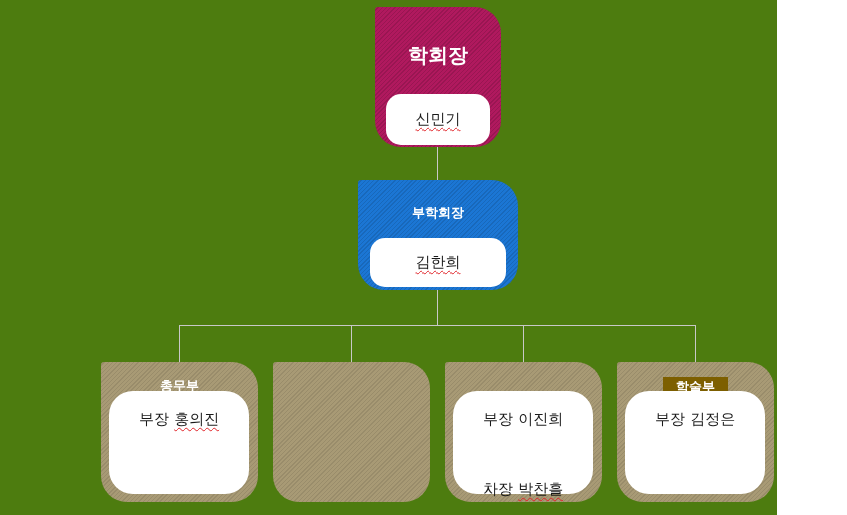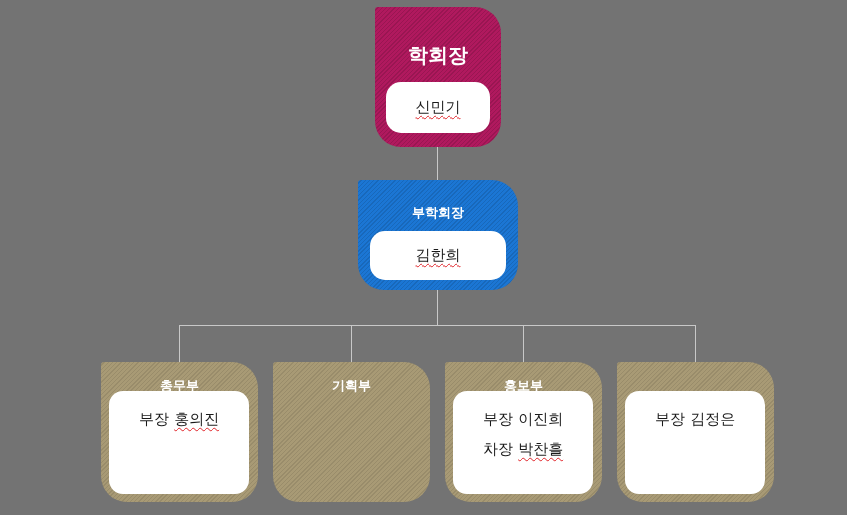--- a/index.html
+++ b/index.html
@@ -1,19 +1,19 @@
 <!DOCTYPE html>
 <html style="--magenta: #B0195E; --blue: #1B76D4; --tan: #A89A75; --highlight: #7D5F00; --connector: #C8C8C8; --misspell: #E0242A;"><head>
 <meta charset="utf-8">
 <style>
   html,body { margin:0; padding:0; background:#ffffff; }
   body { font-family:"Liberation Sans","DejaVu Sans",sans-serif; }
 
   .canvas {
-    position:relative; width:847px; height:515px; background:#737373;
+    position:relative; width:777px; height:515px; background:#4d7c0f;
     overflow:hidden;
   }
 
   
   .conn { position:absolute; background:var(--connector); }
 
   
   .node {
     position:absolute;
     border-radius:3px 26px 26px 26px;
@@ -61,31 +61,31 @@
   .misspell {
     text-decoration-line:underline;
     text-decoration-style:wavy;
     text-decoration-color:var(--misspell);
     text-decoration-thickness:1px;
     text-underline-offset:3px;
   }
 
   
   #node-president { left:375px; top:7px;  width:126px; height:140px; }
-  #node-president .panel { left:11px; right:11px; bottom:14px; height:51px;margin-top:20px; }
+  #node-president .panel { left:11px; right:11px; bottom:2px; height:51px;margin-top:20px; }
 
   #node-vice { left:358px; top:180px; width:160px; height:110px; }
-  #node-vice .panel { left:12px; right:12px; bottom:10px; height:49px;margin-top:21px; }
+  #node-vice .panel { left:12px; right:12px; bottom:3px; height:49px;margin-top:21px; }
 
   .dept-node { top:362px; width:157px; height:140px; }
   #node-dept-0 { left:101px; }
   #node-dept-1 { left:273px; }
   #node-dept-2 { left:445px; }
   #node-dept-3 { left:617px; }
-  .dept-node .panel { left:8px; right:9px; bottom:8px; height:90px; border-radius:14px; }
+  .dept-node .panel { left:8px; right:9px; bottom:8px; height:90px; border-radius:24px;gap:40px; }
 
   #conn-president-vice { left:437px; top:147px; width:1px; height:33px; }
   #conn-vice-rail      { left:437px; top:290px; width:1px; height:35px; }
   #conn-rail           { left:179px; top:325px; width:517px; height:1px; }
   #conn-drop-0 { left:179px; top:325px; width:1px; height:37px; }
   #conn-drop-1 { left:351px; top:325px; width:1px; height:37px; }
   #conn-drop-2 { left:523px; top:325px; width:1px; height:37px; }
   #conn-drop-3 { left:695px; top:325px; width:1px; height:37px; }
 </style>
 </head>
@@ -118,36 +118,37 @@
   <div class="node fill-tan dept-node" id="node-dept-0">
     <div class="node-title title-dept">총무부</div>
     <div class="panel panel-dept">
       <div class="member-line">
         <span>부장</span><span class="member-name misspell">홍의진</span>
       </div>
     </div>
   </div>
 
   <div class="node fill-tan dept-node" id="node-dept-1">
-    <div class="node-title title-dept">기획부</div>
   </div>
 
   <div class="node fill-tan dept-node" id="node-dept-2">
-    <div class="node-title title-dept">홍보부</div>
     <div class="panel panel-dept">
       <div class="member-line">
         <span>부장</span><span class="member-name">이진희</span>
       </div>
       <div class="member-line">
         <span>차장</span><span class="member-name misspell">박찬흘</span>
       </div>
     </div>
   </div>
 
   <div class="node fill-tan dept-node" id="node-dept-3">
+    <div class="node-title title-dept">
+      <span class="title-highlight misspell">학술부</span>
+    </div>
     <div class="panel panel-dept">
       <div class="member-line">
         <span>부장</span><span class="member-name">김정은</span>
       </div>
     </div>
   </div>
 
 </div>
 
 </body></html>

